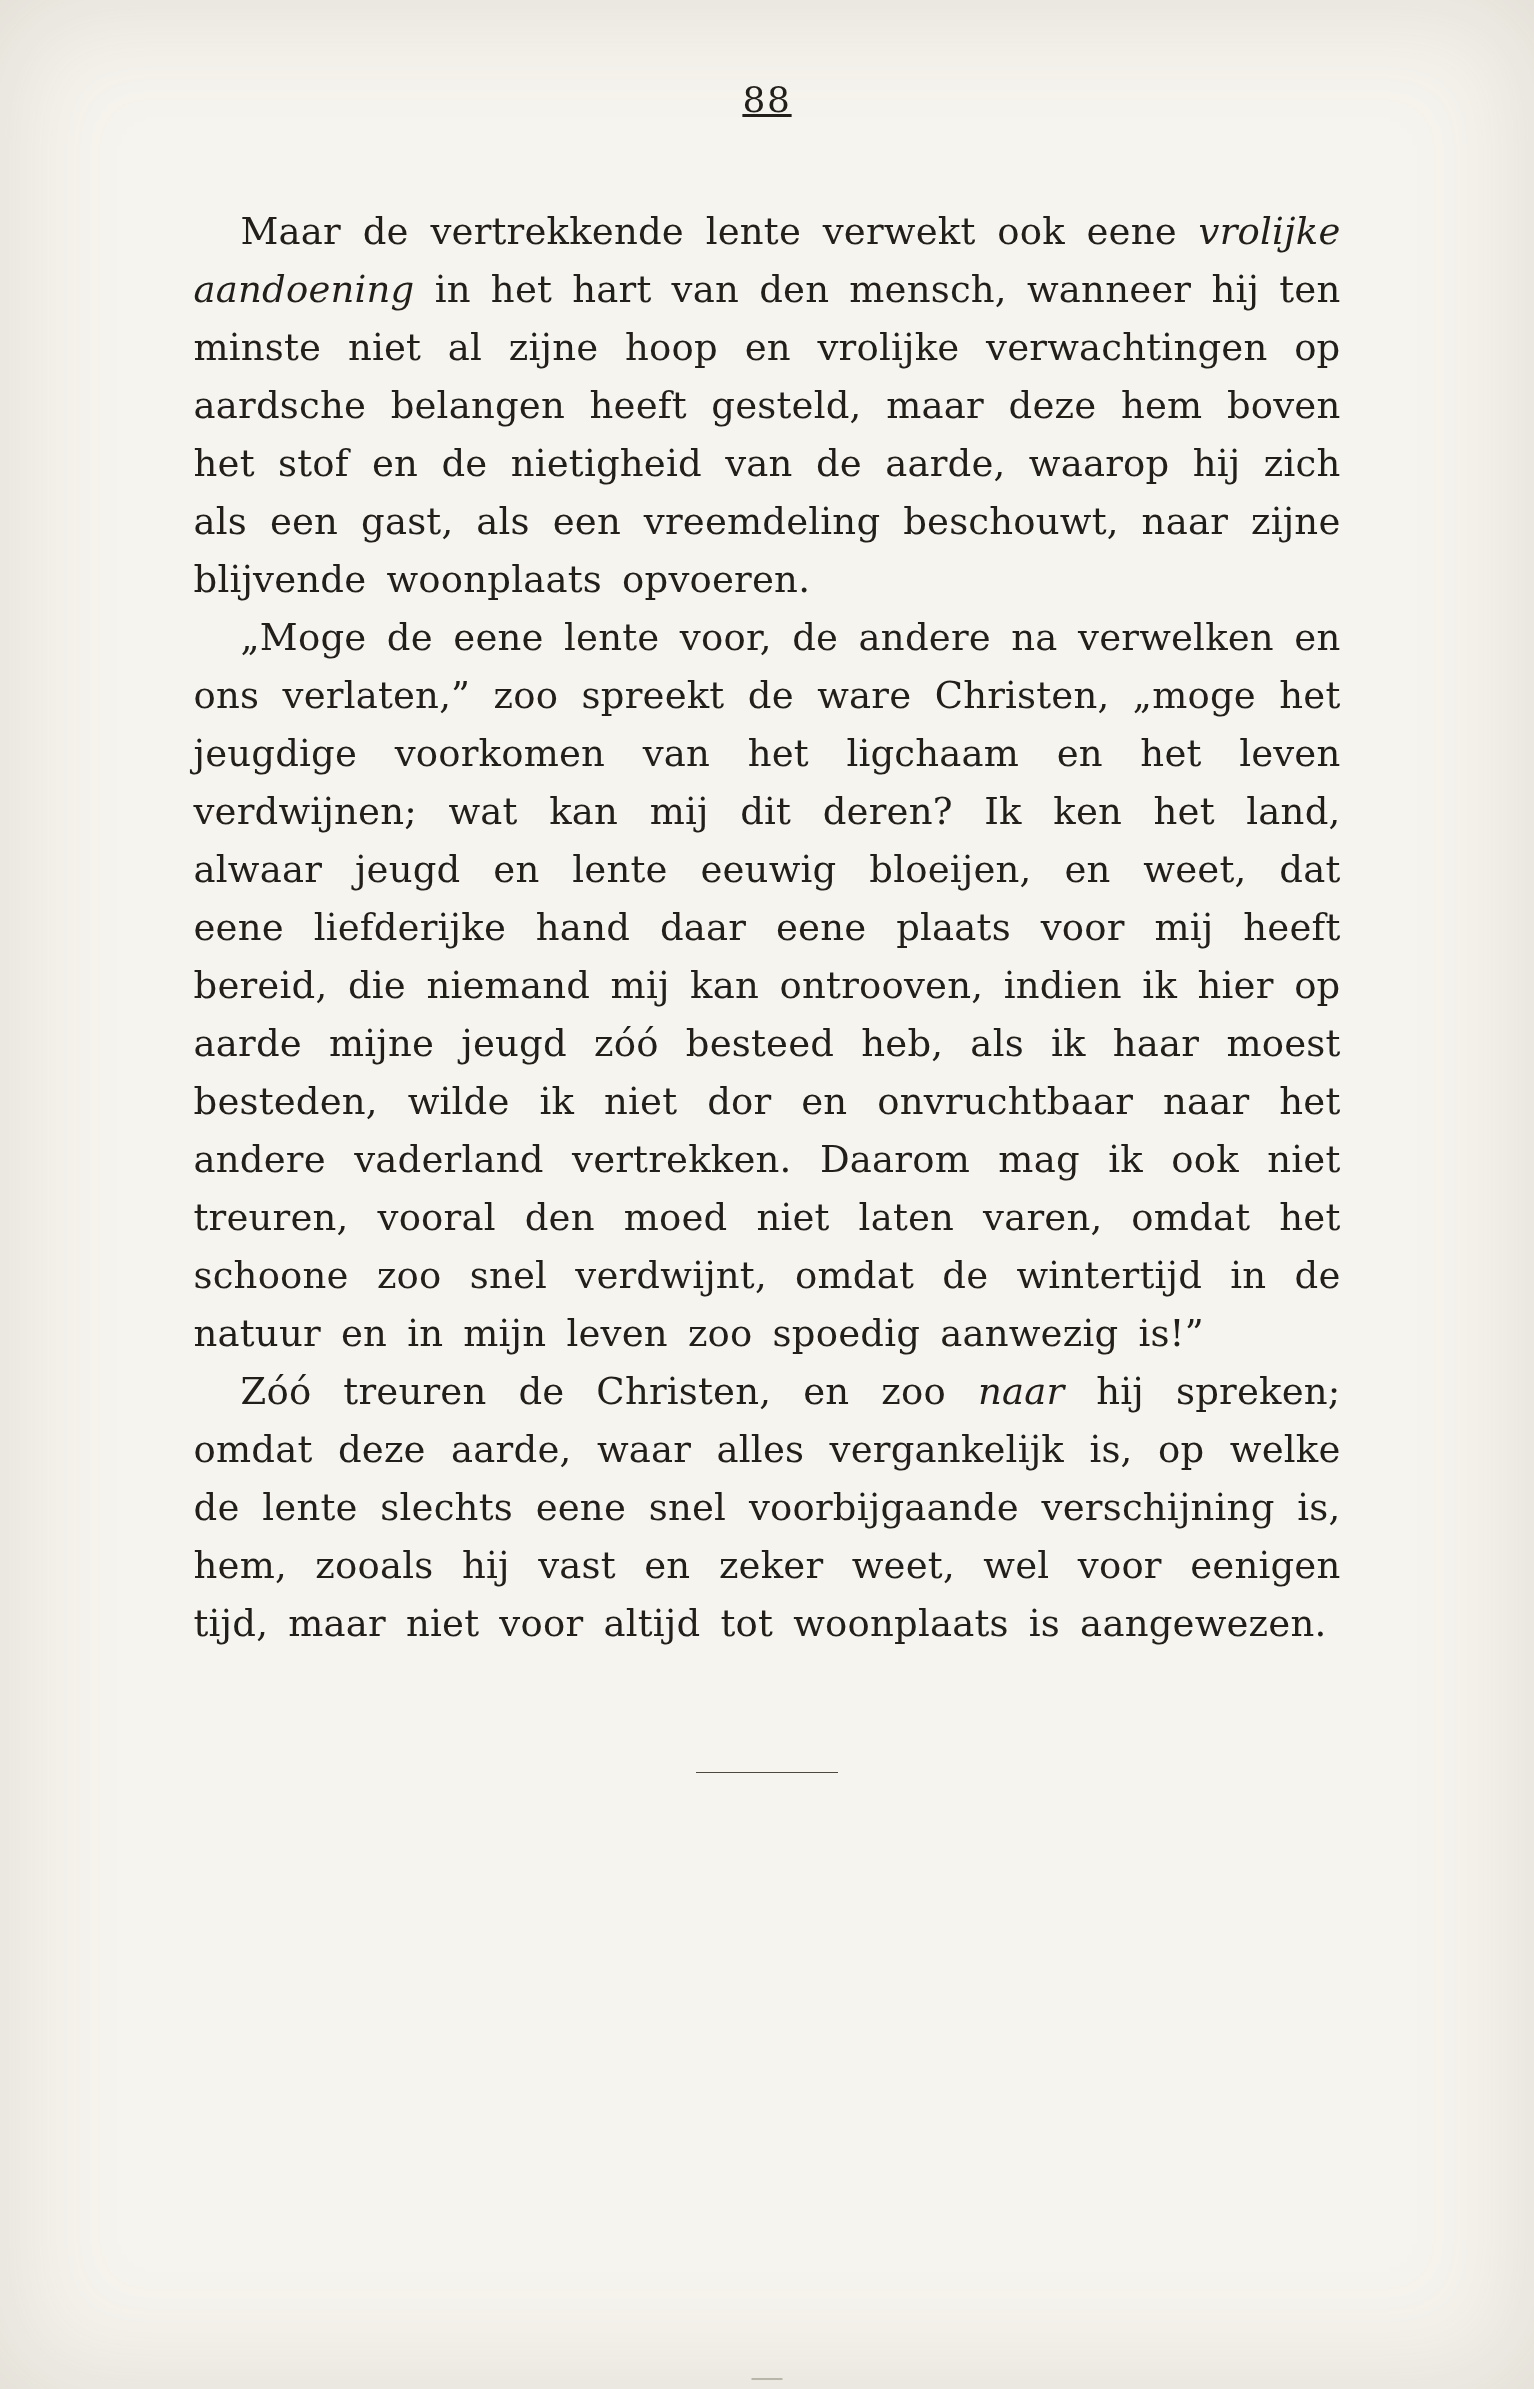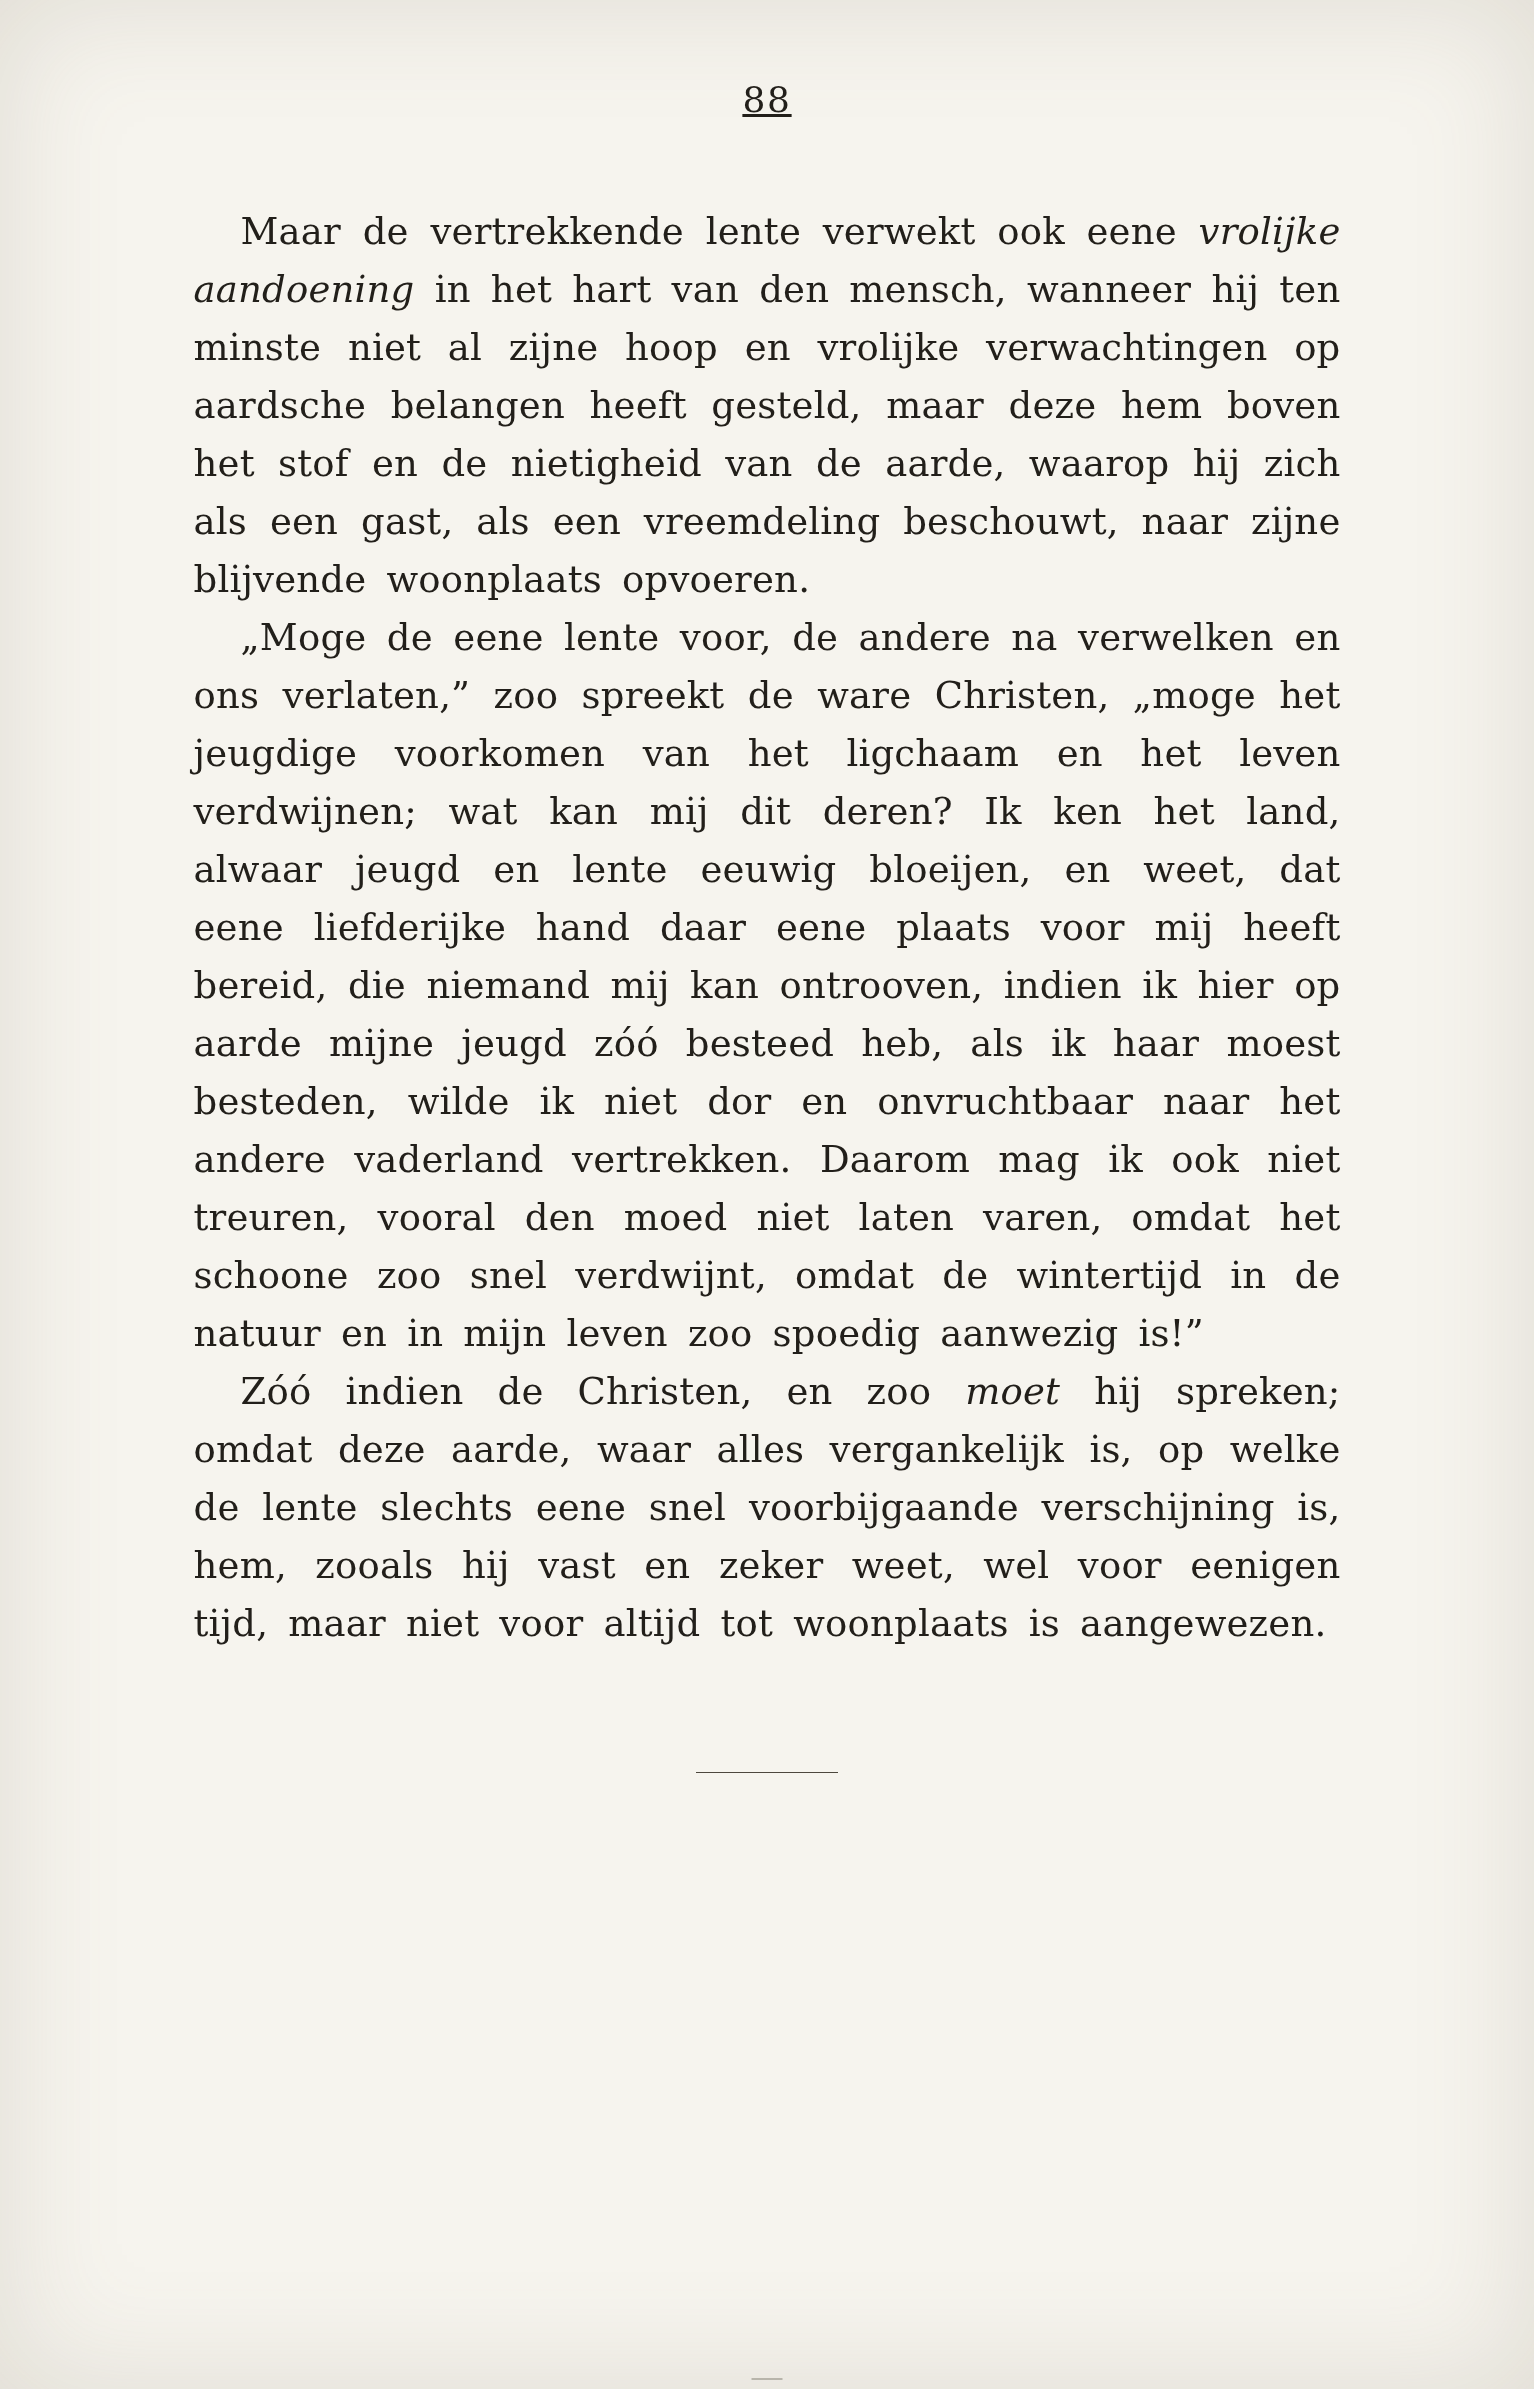--- a/index.html
+++ b/index.html
@@ -73,21 +73,21 @@
 
   <div class="page-number">88</div>
 
   <div class="text-block">
 
 
     <p class="para indent spaced-before"><span>Maar de vertrekkende lente verwekt ook eene </span><em class="italic-phrase">vrolijke aandoening</em><span> in het hart van den mensch, wanneer hij ten minste niet al zijne hoop en vrolijke verwachtingen op aardsche belangen heeft gesteld, maar deze hem boven het stof en de nietigheid van de aarde, waarop hij zich als een gast, als een vreemdeling beschouwt, naar zijne blijvende woonplaats opvoeren.</span></p>
 
     <p class="para indent"><span>„Moge de eene lente voor, de andere na verwelken en ons verlaten,” zoo spreekt de ware Christen, „moge het jeugdige voorkomen van het ligchaam en het leven verdwijnen; wat kan mij dit deren? Ik ken het land, alwaar jeugd en lente eeuwig bloeijen, en weet, dat eene liefderijke hand daar eene plaats voor mij heeft bereid, die niemand mij kan ontrooven, indien ik hier op aarde mijne jeugd zóó besteed heb, als ik haar moest besteden, wilde ik niet dor en onvruchtbaar naar het andere vaderland vertrekken. Daarom mag ik ook niet treuren, vooral den moed niet laten varen, omdat het schoone zoo snel verdwijnt, omdat de wintertijd in de natuur en in mijn leven zoo spoedig aanwezig is!”</span></p>
 
-    <p class="para indent"><span>Zóó indien de Christen, en zoo </span><em class="italic-phrase">moet</em><span> hij spreken; omdat deze aarde, waar alles vergankelijk is, op welke de lente slechts eene snel voorbijgaande verschijning is, hem, zooals hij vast en zeker weet, wel voor eenigen tijd, maar niet voor altijd tot woonplaats is aangewezen.</span></p>
+    <p class="para indent"><span>Zóó treuren de Christen, en zoo </span><em class="italic-phrase">naar</em><span> hij spreken; omdat deze aarde, waar alles vergankelijk is, op welke de lente slechts eene snel voorbijgaande verschijning is, hem, zooals hij vast en zeker weet, wel voor eenigen tijd, maar niet voor altijd tot woonplaats is aangewezen.</span></p>
 
     <hr class="end-rule">
 
   </div>
 
   <div class="scan-mark"></div>
 
 </div>
 
 

